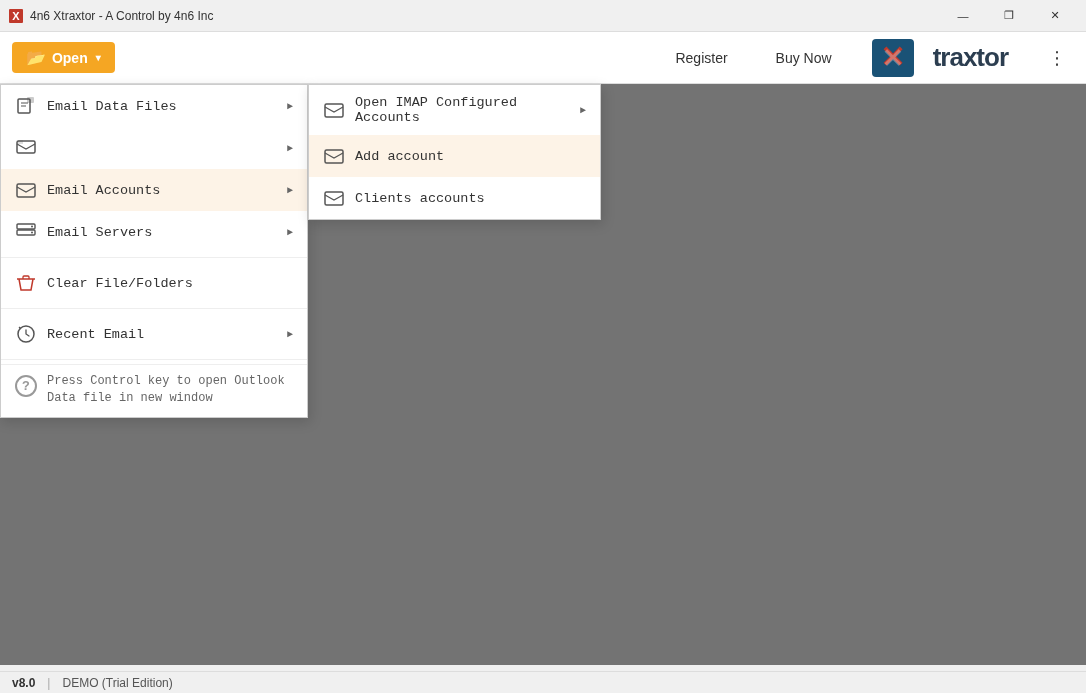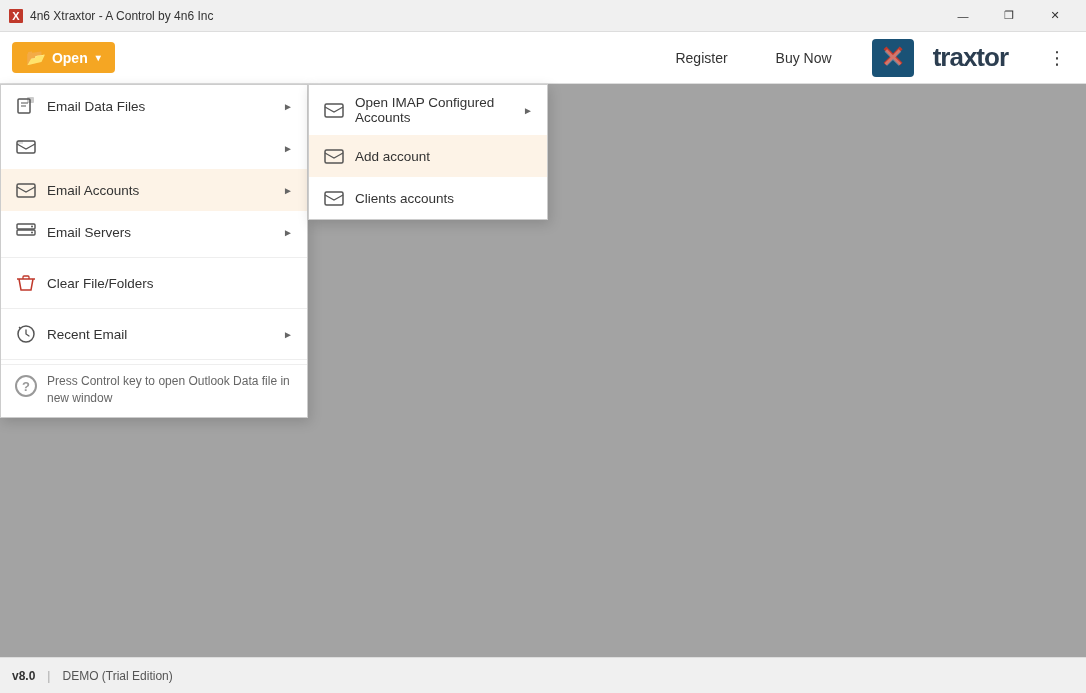--- a/index.html
+++ b/index.html
@@ -97,27 +97,28 @@
       border: none;
       cursor: pointer;
       font-size: 18px;
       color: #333;
       padding: 4px 8px;
     }
 
     
     #main {
       height: calc(693px - 32px - 52px - 28px);
-      background: #a3a3a3;
+      background: #737373;
       position: relative;
+      font-family: Liberation Mono, monospace;
     }
 
     
     #status-bar {
-      height: 36px;
+      height: 22px;
       background: #f0f0f0;
       border-top: 1px solid #ddd;
       display: flex;
       align-items: center;
       padding: 0 12px;
       font-size: 12px;
       color: #555;
       gap: 12px;
       position: absolute;
       bottom: 0;
@@ -196,21 +197,21 @@
       color: #999;
       flex-shrink: 0;
       margin-top: 2px;
     }
 
     
     #submenu {
       position: absolute;
       top: 0;
       left: 308px;
-      width: 240px;
+      width: 293px;
       background: white;
       border: 1px solid #ccc;
       box-shadow: 2px 4px 12px rgba(0,0,0,0.15);
       z-index: 101;
     }
     .submenu-item {
       display: flex;
       align-items: center;
       padding: 10px 14px;
       cursor: pointer;

